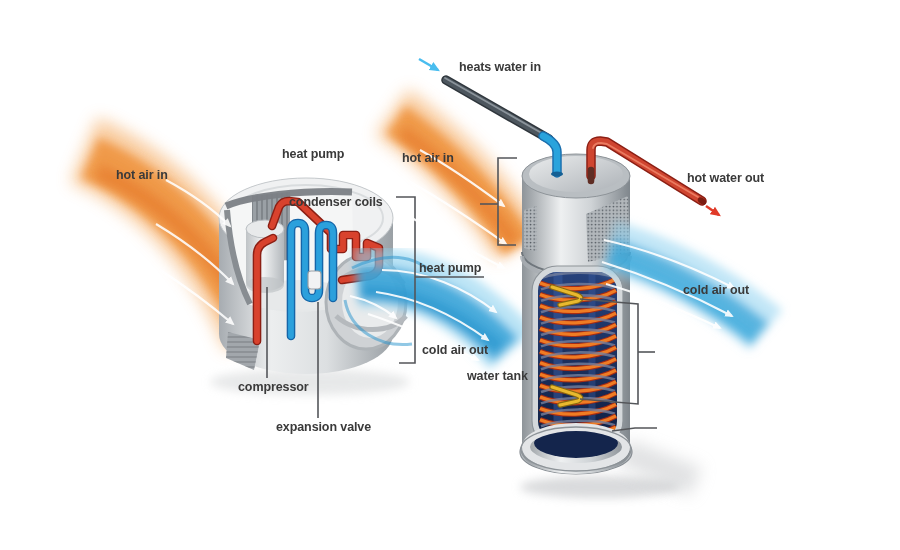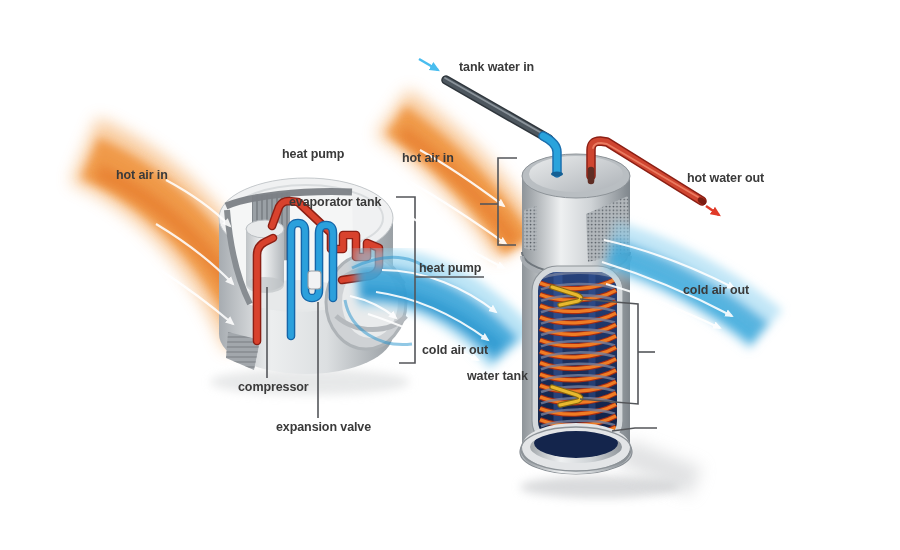--- a/index.html
+++ b/index.html
@@ -263,26 +263,26 @@
     <path d="M 517,158 L 498,158 L 498,245 L 516,245"></path>
     <path d="M 480,204 L 498,204"></path>
     <path d="M 580,299 L 638,304 L 638,404 L 580,399"></path>
     <path d="M 638,352 L 655,352"></path>
     <path d="M 612,431 L 635,428 L 657,428"></path>
   </g>
 </svg>
 
 <div class="lbl" style="left:116px;top:168px">hot air in</div>
 <div class="lbl" style="left:282px;top:147px">heat pump</div>
-<div class="lbl" style="left:289px;top:195px">evaporator tank</div>
+<div class="lbl" style="left:289px;top:195px">condenser coils</div>
 <div class="lbl" style="left:238px;top:380px">compressor</div>
 <div class="lbl" style="left:276px;top:420px">expansion valve</div>
 <div class="lbl" style="left:419px;top:261px">heat pump</div>
 <div class="lbl" style="left:422px;top:343px">cold air out</div>
 
-<div class="lbl" style="left:459px;top:60px">tank water in</div>
+<div class="lbl" style="left:459px;top:60px">heats water in</div>
 <div class="lbl" style="left:402px;top:151px">hot air in</div>
 <div class="lbl" style="left:687px;top:171px">hot water out</div>
 <div class="lbl" style="left:683px;top:283px">cold air out</div>
 <div class="lbl" style="left:467px;top:369px">water tank</div>
 
 
 </div>
 
 </body></html>

